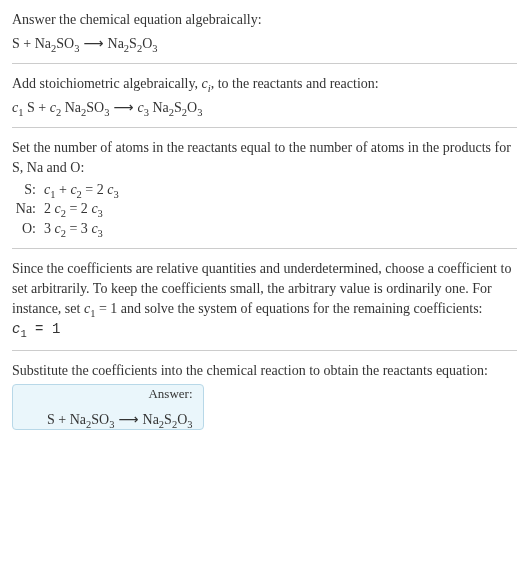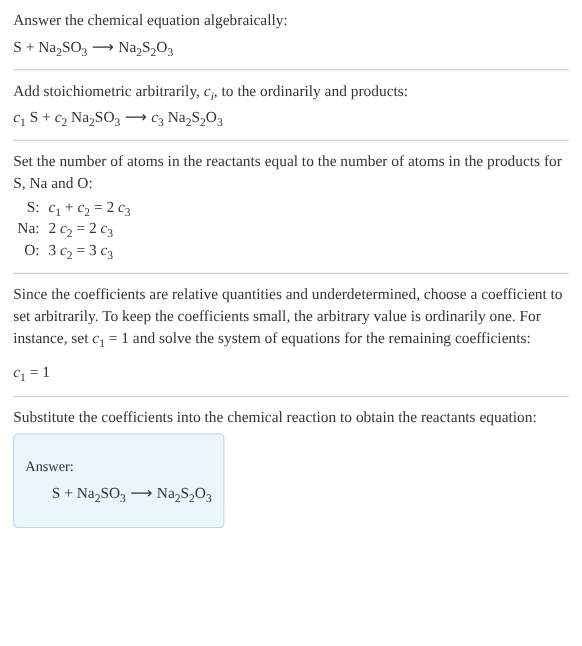--- a/index.html
+++ b/index.html
@@ -43,32 +43,34 @@
     }
     .atom-row {
       display: flex;
     }
     .atom-label {
       width: 32px;
       text-align: right;
       padding-right: 8px;
     }
     .coeffs {
-      margin-top: 12px;
+      margin-top: 2px;
+      font-family: Liberation Mono, monospace;
     }
     .coeff-line {
       display: block;
     }
     .answer-box {
       background: #eaf6fb;
       border: 1px solid #b8d8e8;
       border-radius: 4px;
-      padding: 20px 10px;
+      padding: 0 10px;
       display: inline-block;
       margin-top: 4px;
+      text-align: right;
     }
     .answer-label {
       font-size: 13px;
       margin-bottom: 6px;
     }
     .answer-eq {
       padding-left: 24px;
     }
   </style>
 </head>
@@ -77,21 +79,21 @@
 <div class="section">
   <div>Answer the chemical equation algebraically:</div>
   <div class="equation">
     <span>S</span><span> + </span><span><span>Na</span><span class="sub">2</span><span>SO</span><span class="sub">3</span></span><span class="arrow">⟶</span><span><span>Na</span><span class="sub">2</span><span>S</span><span class="sub">2</span><span>O</span><span class="sub">3</span></span>
   </div>
 </div>
 
 <hr>
 
 <div class="section">
-  <div><span>Add stoichiometric arbitrarily, </span><span class="italic">c</span><span class="sub italic">i</span><span>, to the ordinarily and products:</span></div>
+  <div><span>Add stoichiometric algebraically, </span><span class="italic">c</span><span class="sub italic">i</span><span>, to the reactants and reaction:</span></div>
   <div class="equation">
     <span class="italic">c</span><span class="sub">1</span><span> </span><span>S</span><span> + </span><span class="italic">c</span><span class="sub">2</span><span> </span><span>Na</span><span class="sub">2</span><span>SO</span><span class="sub">3</span><span class="arrow">⟶</span><span class="italic">c</span><span class="sub">3</span><span> </span><span>Na</span><span class="sub">2</span><span>S</span><span class="sub">2</span><span>O</span><span class="sub">3</span>
   </div>
 </div>
 
 <hr>
 
 <div class="section">
   <div>Set the number of atoms in the reactants equal to the number of atoms in the products for S, Na and O:</div>
   <div class="atom-table">

